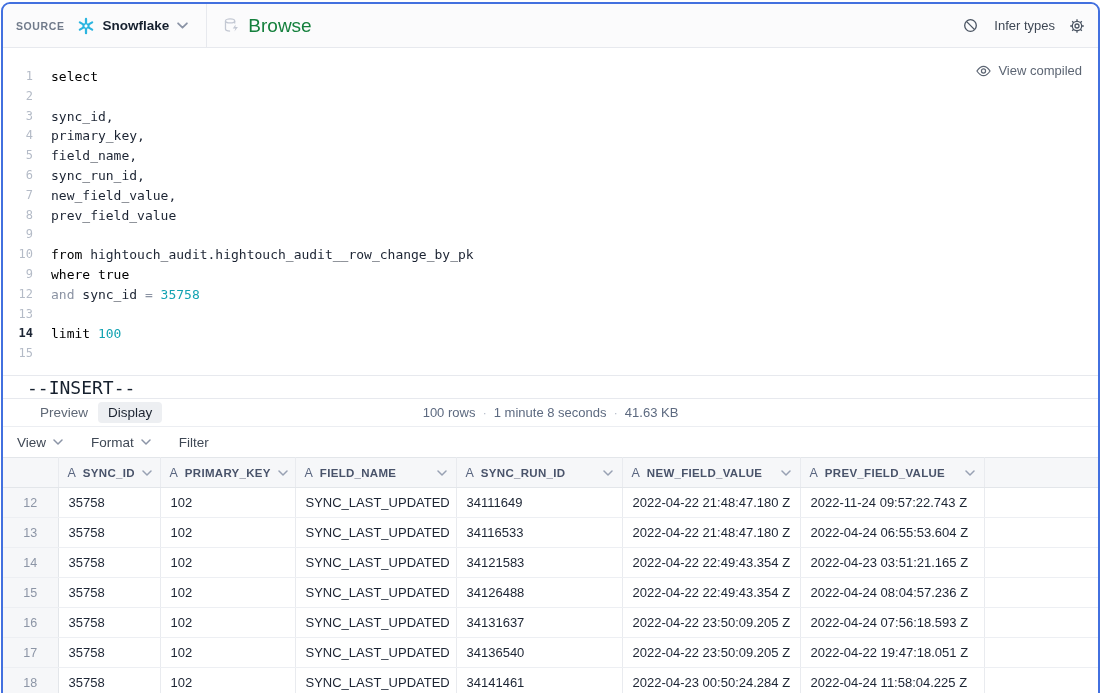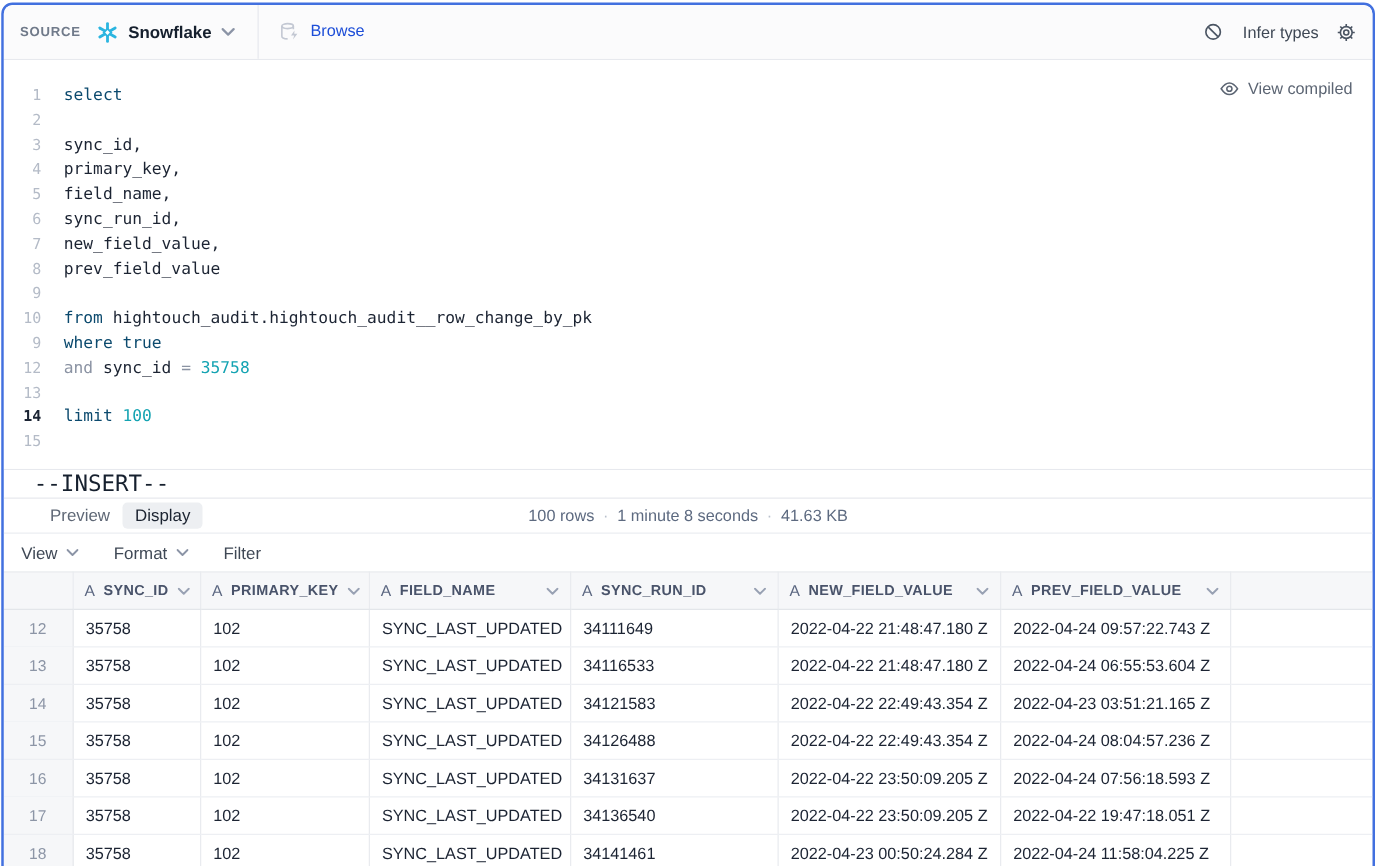--- a/index.html
+++ b/index.html
@@ -10,33 +10,33 @@
     display:flex; flex-direction:column; overflow:hidden; }
 
   
   .topbar { flex:0 0 43px; display:flex; align-items:center; padding:0 13px;
     background:#fbfbfc; border-bottom:1px solid #e7e9ee; border-radius:7px 7px 0 0; }
   .src-label { font-size:10.5px; font-weight:600; letter-spacing:.6px; color:#707a8a; margin-right:12px; }
   .src-select { display:flex; align-items:center; gap:8px; cursor:pointer; }
   .src-name { font-size:13.5px; font-weight:700; color:#16202e; }
   .chev { color:#8b94a6; display:inline-flex; }
   .tb-divider { width:1px; height:43px; background:#e7e9ee; margin:0 16px 0 18px; }
-  .browse-btn { display:flex; align-items:flex-start; gap:8px; color:#1d4ed8; font-size:13px; }
+  .browse-btn { display:flex; align-items:center; gap:8px; color:#15803d; font-size:19px; }
   .tb-right { margin-left:auto; display:flex; align-items:center; gap:14px; }
   .infer-btn { display:flex; align-items:center; gap:16px; color:#3f4855; font-size:13px; cursor:pointer; }
   .gear-btn { display:inline-flex; cursor:pointer; }
 
   
   .editor { flex:0 0 327px; position:relative; padding-top:19px;
     font-family:"DejaVu Sans Mono", monospace; background:#fff; }
   .code-line { display:flex; height:19.8px; line-height:19.8px; font-size:13px; }
   .gutter { flex:0 0 30px; text-align:right; color:#b4bbc7; font-size:12px; }
   .gutter.active { color:#1b2433; font-weight:700; }
   .line-text { padding-left:18px; white-space:pre; }
-  .tok-kw { color:#0c4a6e; } .tok-id { color:#1C2433; }
+  .tok-kw { color:#000000; } .tok-id { color:#1C2433; }
   .tok-num { color:#14A3B2; } .tok-op { color:#8B93A3; }
   .view-compiled { position:absolute; top:15px; right:16px; display:flex;
     align-items:center; gap:7px; color:#5c6573; font-size:13px;
     font-family:"Liberation Sans", sans-serif; cursor:pointer; }
 
   
   .insert-bar { flex:0 0 23px; border-top:1px solid #e7e9ee; display:flex;
     align-items:center; padding-left:24px;
     font-family:"DejaVu Sans Mono", monospace; font-size:18px; color:#16202e; }
 
@@ -318,21 +318,21 @@
           </tr>
         </thead>
       <tbody>
           <tr>
             <td class="rownum">12</td>
             <td>35758</td>
             <td>102</td>
             <td>SYNC_LAST_UPDATED</td>
             <td>34111649</td>
             <td>2022-04-22 21:48:47.180 Z</td>
-            <td>2022-04-24 09:57:22.743 Z</td>
+            <td>2022-11-24 09:57:22.743 Z</td>
             <td></td>
           </tr>
           <tr>
             <td class="rownum">13</td>
             <td>35758</td>
             <td>102</td>
             <td>SYNC_LAST_UPDATED</td>
             <td>34116533</td>
             <td>2022-04-22 21:48:47.180 Z</td>
             <td>2022-04-24 06:55:53.604 Z</td>

